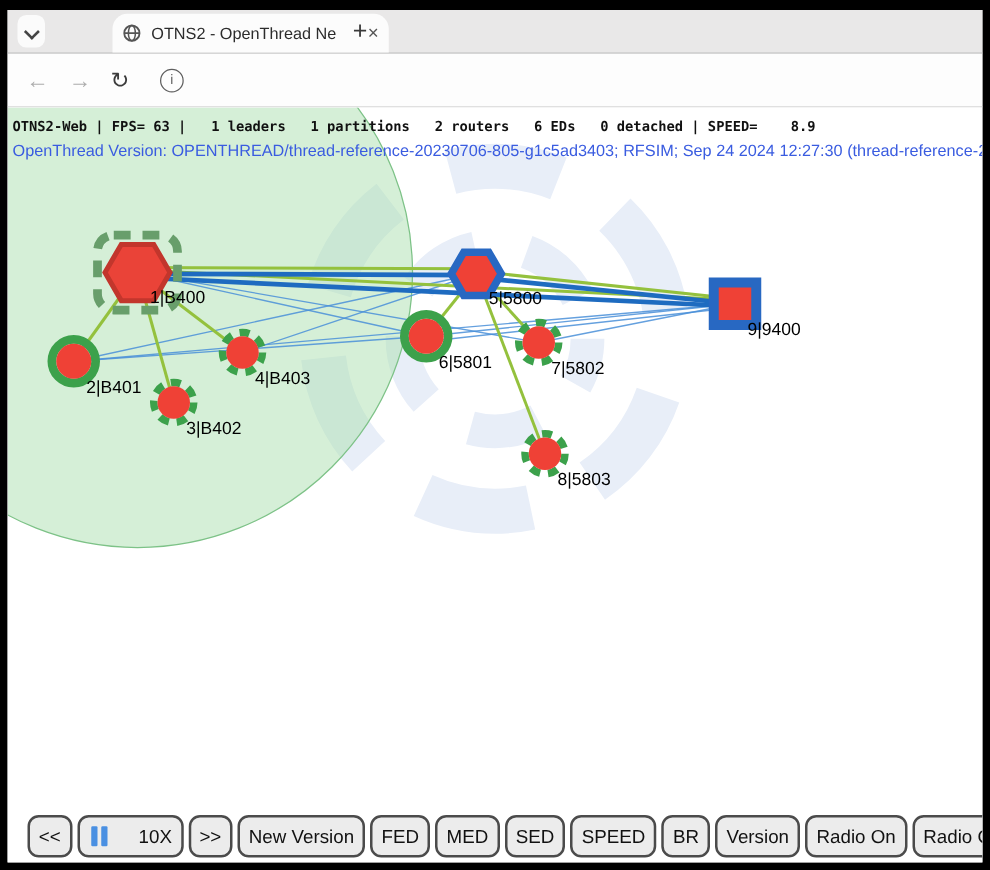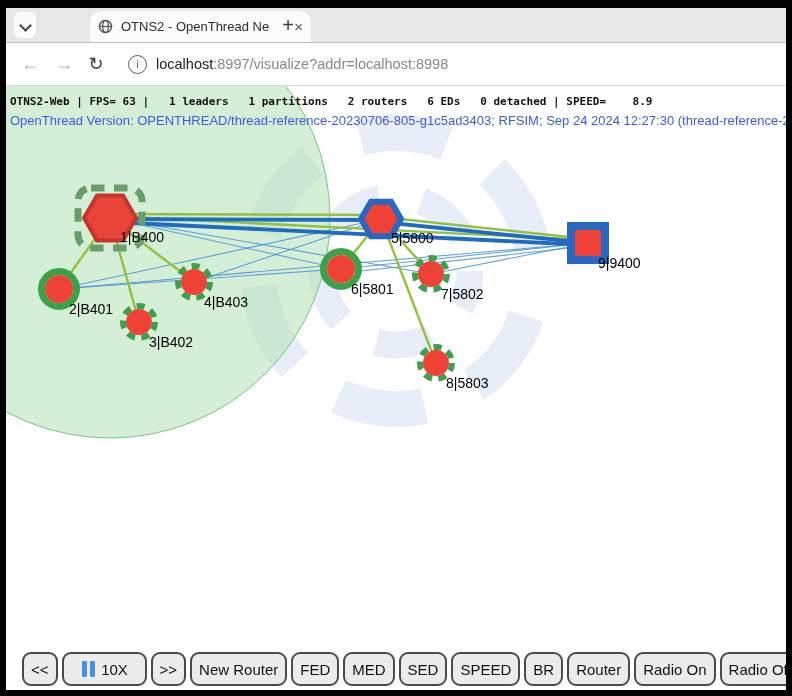--- a/index.html
+++ b/index.html
@@ -62,21 +62,21 @@
   .nlabel{font:14px "Liberation Sans",sans-serif;fill:#000;}
 
   
   .toolbar{position:absolute;left:0;bottom:0;width:780px;height:42px;
            background:#fff;display:flex;align-items:center;gap:4px;
            padding-left:16px;box-sizing:border-box;overflow:hidden;}
   .tbtn{height:34px;background:#ececec;border:2px solid #4b4b4b;border-radius:9px;
         font:15px "Liberation Sans",sans-serif;color:#111;display:flex;
         align-items:center;padding:0 7px;box-sizing:border-box;flex-shrink:0;
         cursor:default;}
-  .tbtn.speed{min-width:85px;justify-content:center;}
+  .tbtn.speed{min-width:85px;justify-content:space-between;}
   .pausebars{display:inline-flex;gap:3px;margin:0 6px 0 2px;}
   .pausebars b{display:block;width:5px;height:16px;border-radius:1px;}
 </style>
 </head>
 <body>
 
 <div class="window">
 
   <div class="tabstrip">
     <div class="chevron-btn">
@@ -92,23 +92,20 @@
       <span class="tab-close">×</span>
     </div>
     <div class="newtab">+</div>
   </div>
 
   <div class="urlbar">
     <span class="navic nav-back">←</span>
     <span class="navic nav-fwd">→</span>
     <span class="navic nav-reload">↻</span>
     <span class="info-circle">i</span>
-    <span class="url-text">
-      <span class="url-host">localhost</span><span class="url-rest">:8997/visualize?addr=localhost:8998</span>
-    </span>
   </div>
 
   <div class="canvas">
     <div class="statusline">OTNS2-Web | FPS= 63 |   1 leaders   1 partitions   2 routers   6 EDs   0 detached | SPEED=    8.9</div>
     <div class="versionline">OpenThread Version: OPENTHREAD/thread-reference-20230706-805-g1c5ad3403; RFSIM; Sep 24 2024 12:27:30 (thread-reference-20230706-80</div>
     <svg id="netsvg" width="780" height="562" viewBox="0 0 780 562">
       <g>
         <circle class="wm" cx="390" cy="185" r="138" stroke-width="36" stroke-dasharray="88 54" stroke-dashoffset="-46"></circle>
         <circle class="wm" cx="390" cy="185" r="74" stroke-width="27" stroke-dasharray="56 42" stroke-dashoffset="18"></circle>
       </g>
@@ -194,39 +191,39 @@
         <span class="pausebars">
           <b style="background: rgb(74, 144, 226);"></b>
           <b style="background: rgb(74, 144, 226);"></b>
         </span>
         <span>10X</span>
       </button>
       <button class="tbtn">
         <span>&gt;&gt;</span>
       </button>
       <button class="tbtn">
-        <span>New Router</span>
+        <span>New Version</span>
       </button>
       <button class="tbtn">
         <span>FED</span>
       </button>
       <button class="tbtn">
         <span>MED</span>
       </button>
       <button class="tbtn">
         <span>SED</span>
       </button>
       <button class="tbtn">
         <span>SPEED</span>
       </button>
       <button class="tbtn">
         <span>BR</span>
       </button>
       <button class="tbtn">
-        <span>Router</span>
+        <span>Version</span>
       </button>
       <button class="tbtn">
         <span>Radio On</span>
       </button>
       <button class="tbtn">
         <span>Radio Off</span>
       </button>
     </div>
 
 </div>

